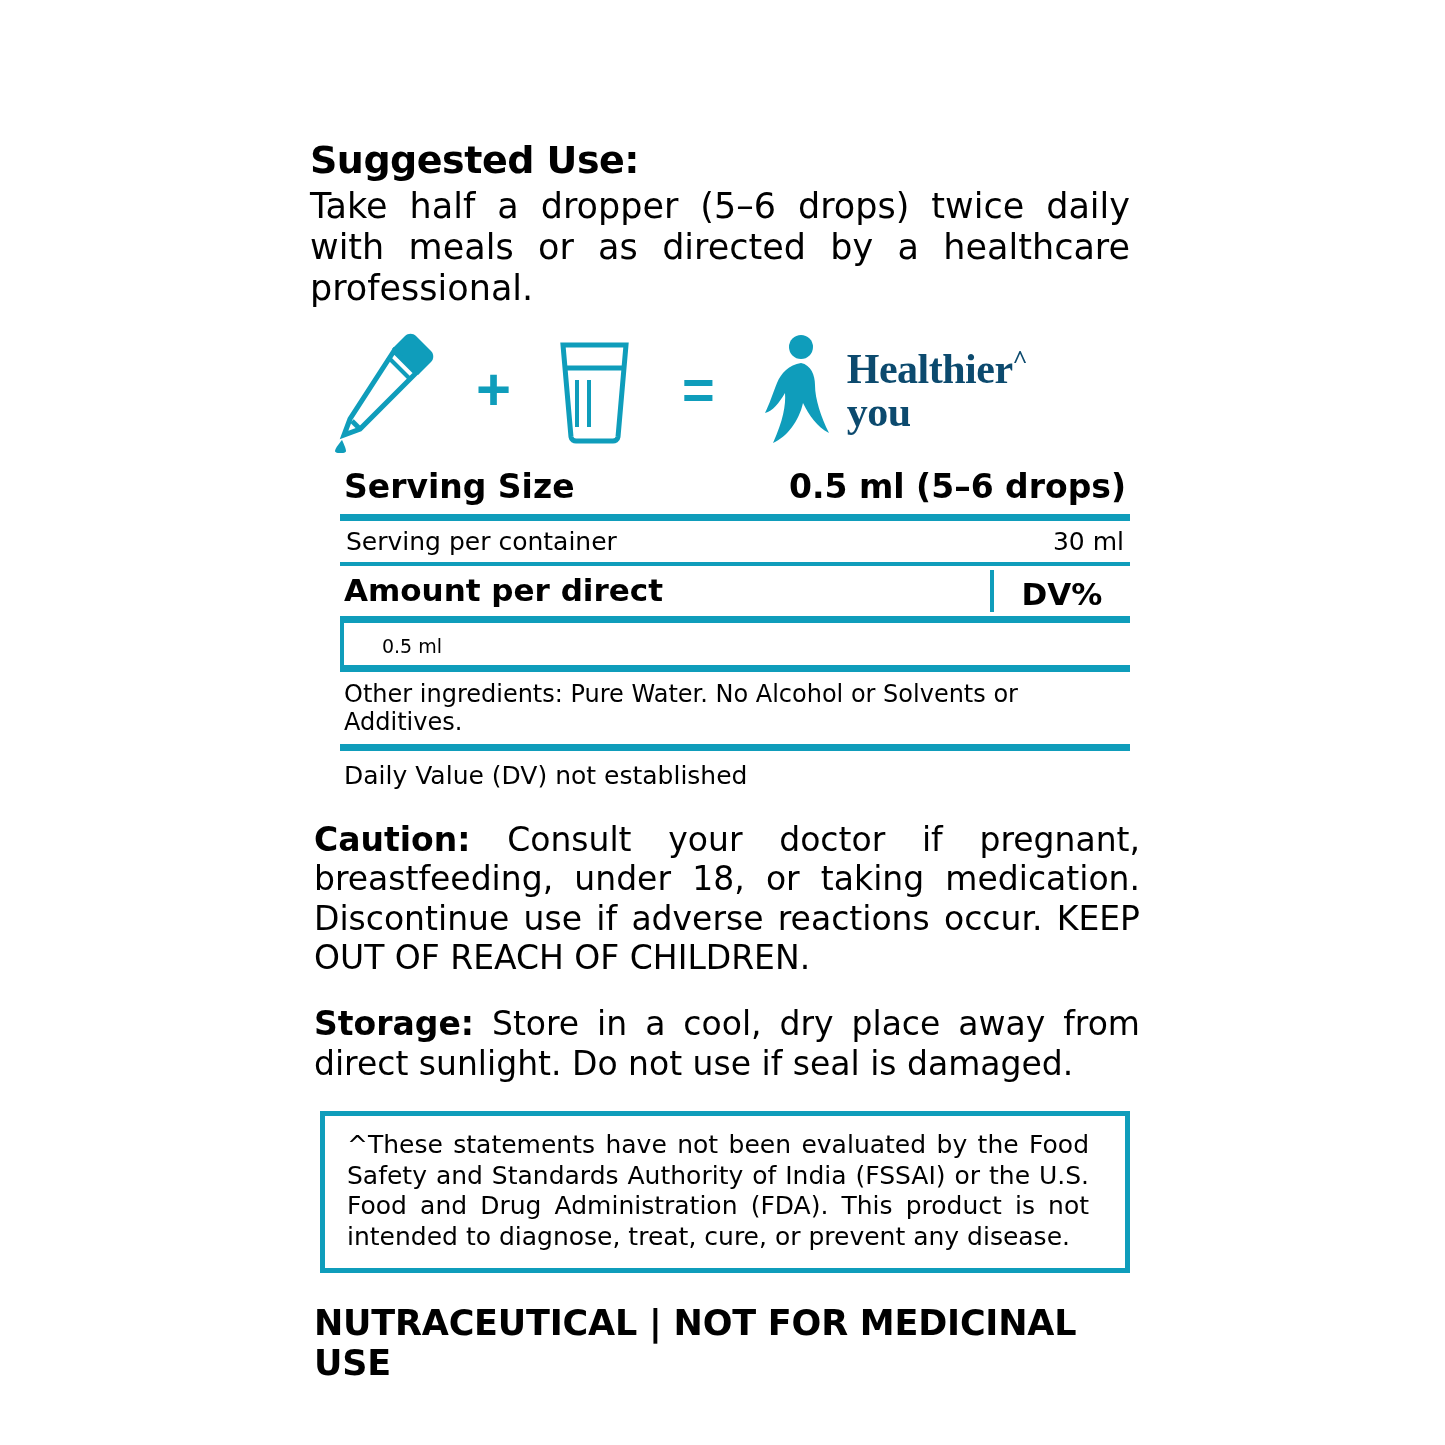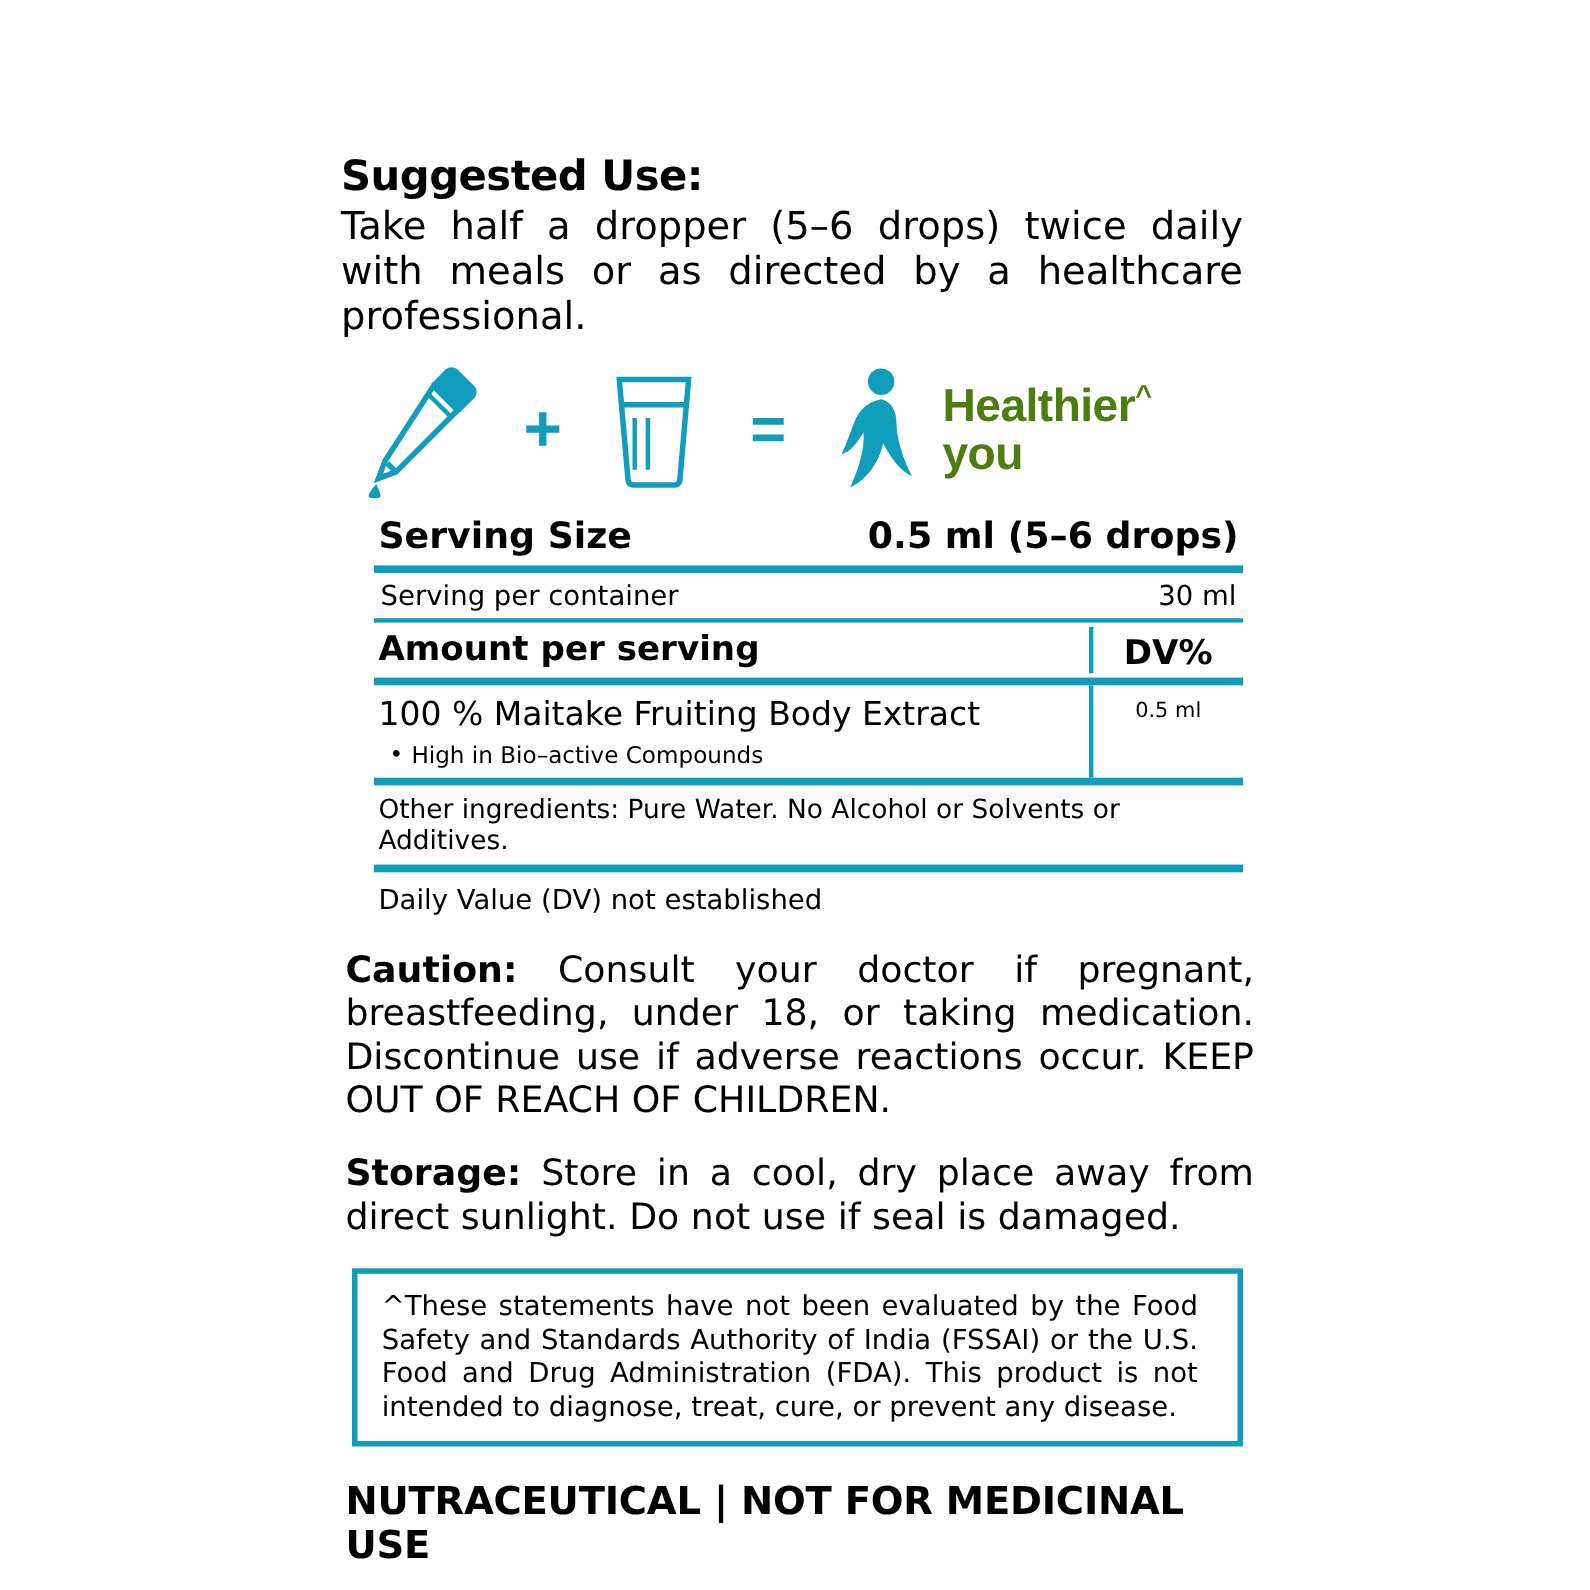--- a/index.html
+++ b/index.html
@@ -45,27 +45,27 @@
   .plus, .equals {
     color: #0f9dbb;
     font-weight: 800;
     font-size: 60px;
     line-height: 1;
     margin: 0 36px;
     font-family: "Liberation Sans", sans-serif;
   }
   .equals { font-size: 56px; margin: 0 44px 0 40px; }
   .brand-text {
-    color: #4d7c0f;
+    color: #0c4a6e;
     font-weight: 800;
     font-size: 42px;
     line-height: 1.02;
     letter-spacing: -0.5px;
-    font-family: Liberation Sans, sans-serif;
-    margin-left: 18px;
+    font-family: Liberation Serif, serif;
+    margin-left: 8px;
   }
   .brand-text sup { font-size: 26px; }
 
   
   .sf-title {
     font-size: 42px;
     font-weight: 700;
     letter-spacing: 0.5px;
     margin-top: 42px;
     padding-left: 22px;
@@ -227,31 +227,27 @@
     <div class="rule thick"></div>
 
     <div class="row serving-per">
       <span>Serving per container</span>
       <span>30 ml</span>
     </div>
 
     <div class="rule thin"></div>
 
     <div class="amount-row">
-      <div class="amount-left">Amount per serving</div>
+      <div class="amount-left">Amount per direct</div>
       <div class="amount-right">DV%</div>
     </div>
 
     <div class="rule thick"></div>
 
     <div class="ing-row">
-      <div class="ing-left">
-        <div class="ing-name">100 % Maitake Fruiting Body Extract</div>
-        <div class="ing-bullet">High in Bio–active Compounds</div>
-      </div>
       <div class="ing-right">0.5 ml</div>
     </div>
 
     <div class="rule thick"></div>
 
     <div class="other-ing">Other ingredients: Pure Water. No Alcohol or Solvents or Additives.</div>
 
     <div class="rule thick"></div>
 
     <div class="dv-note">Daily Value (DV) not established</div>

